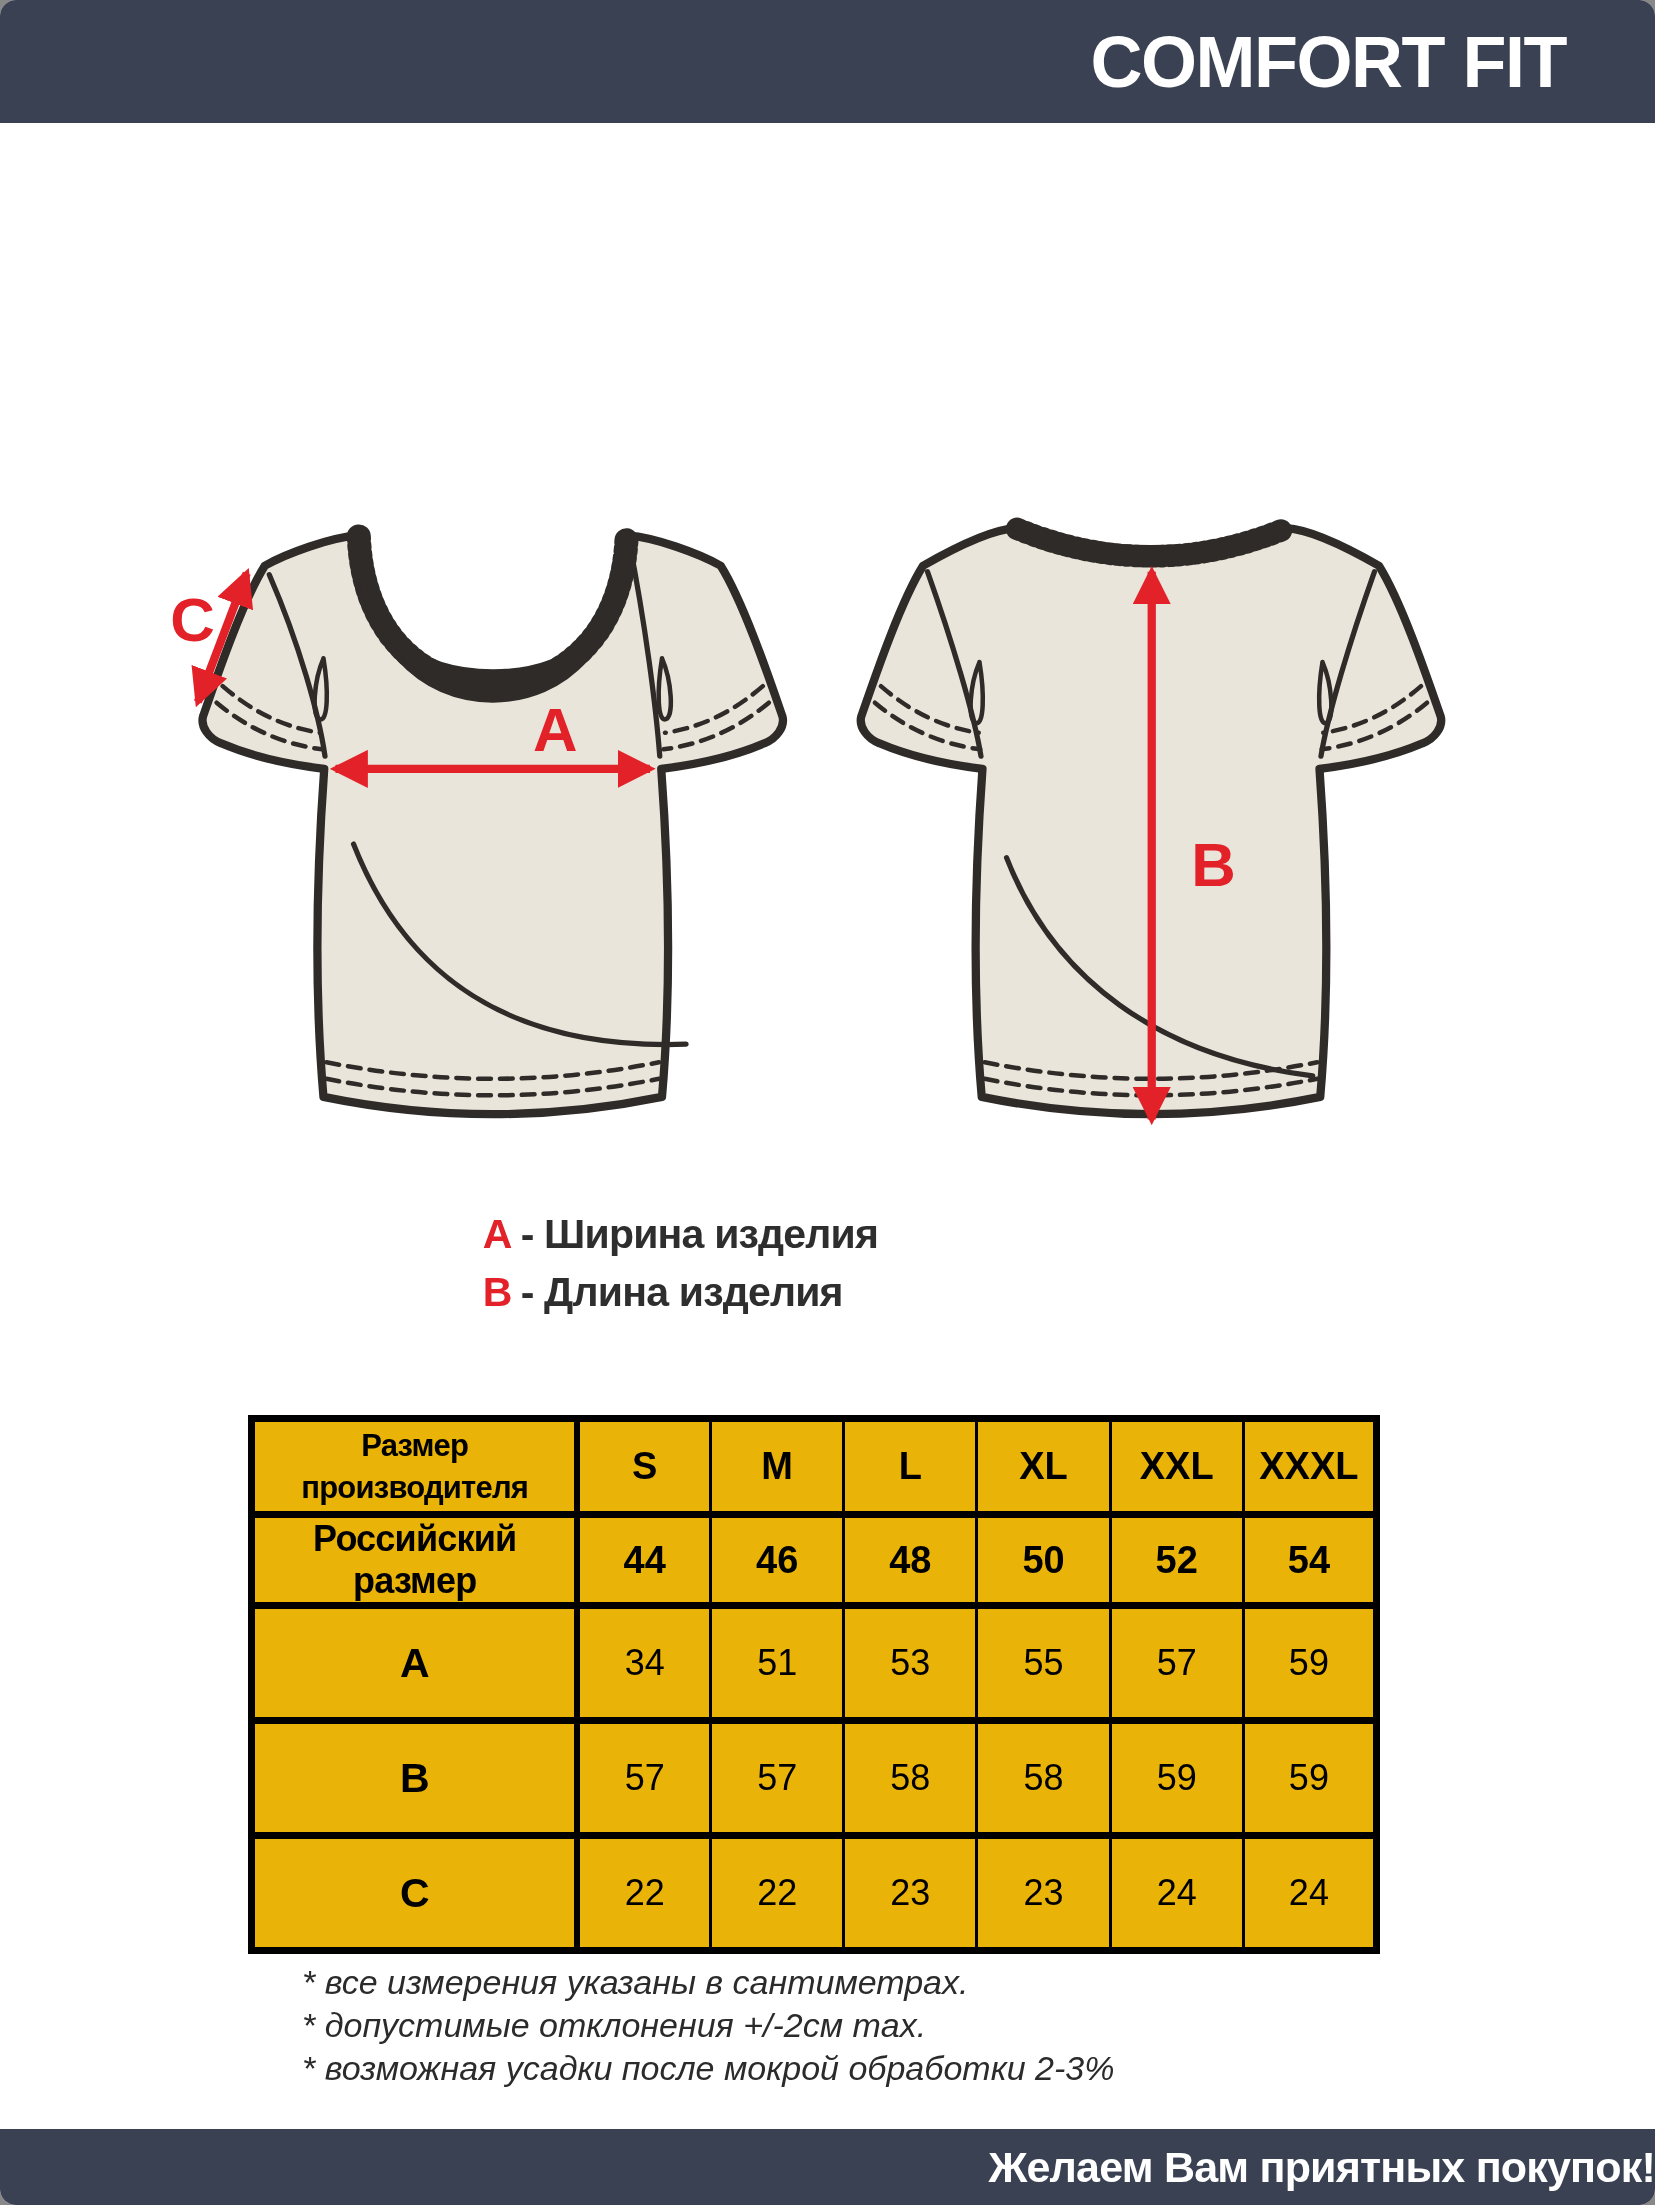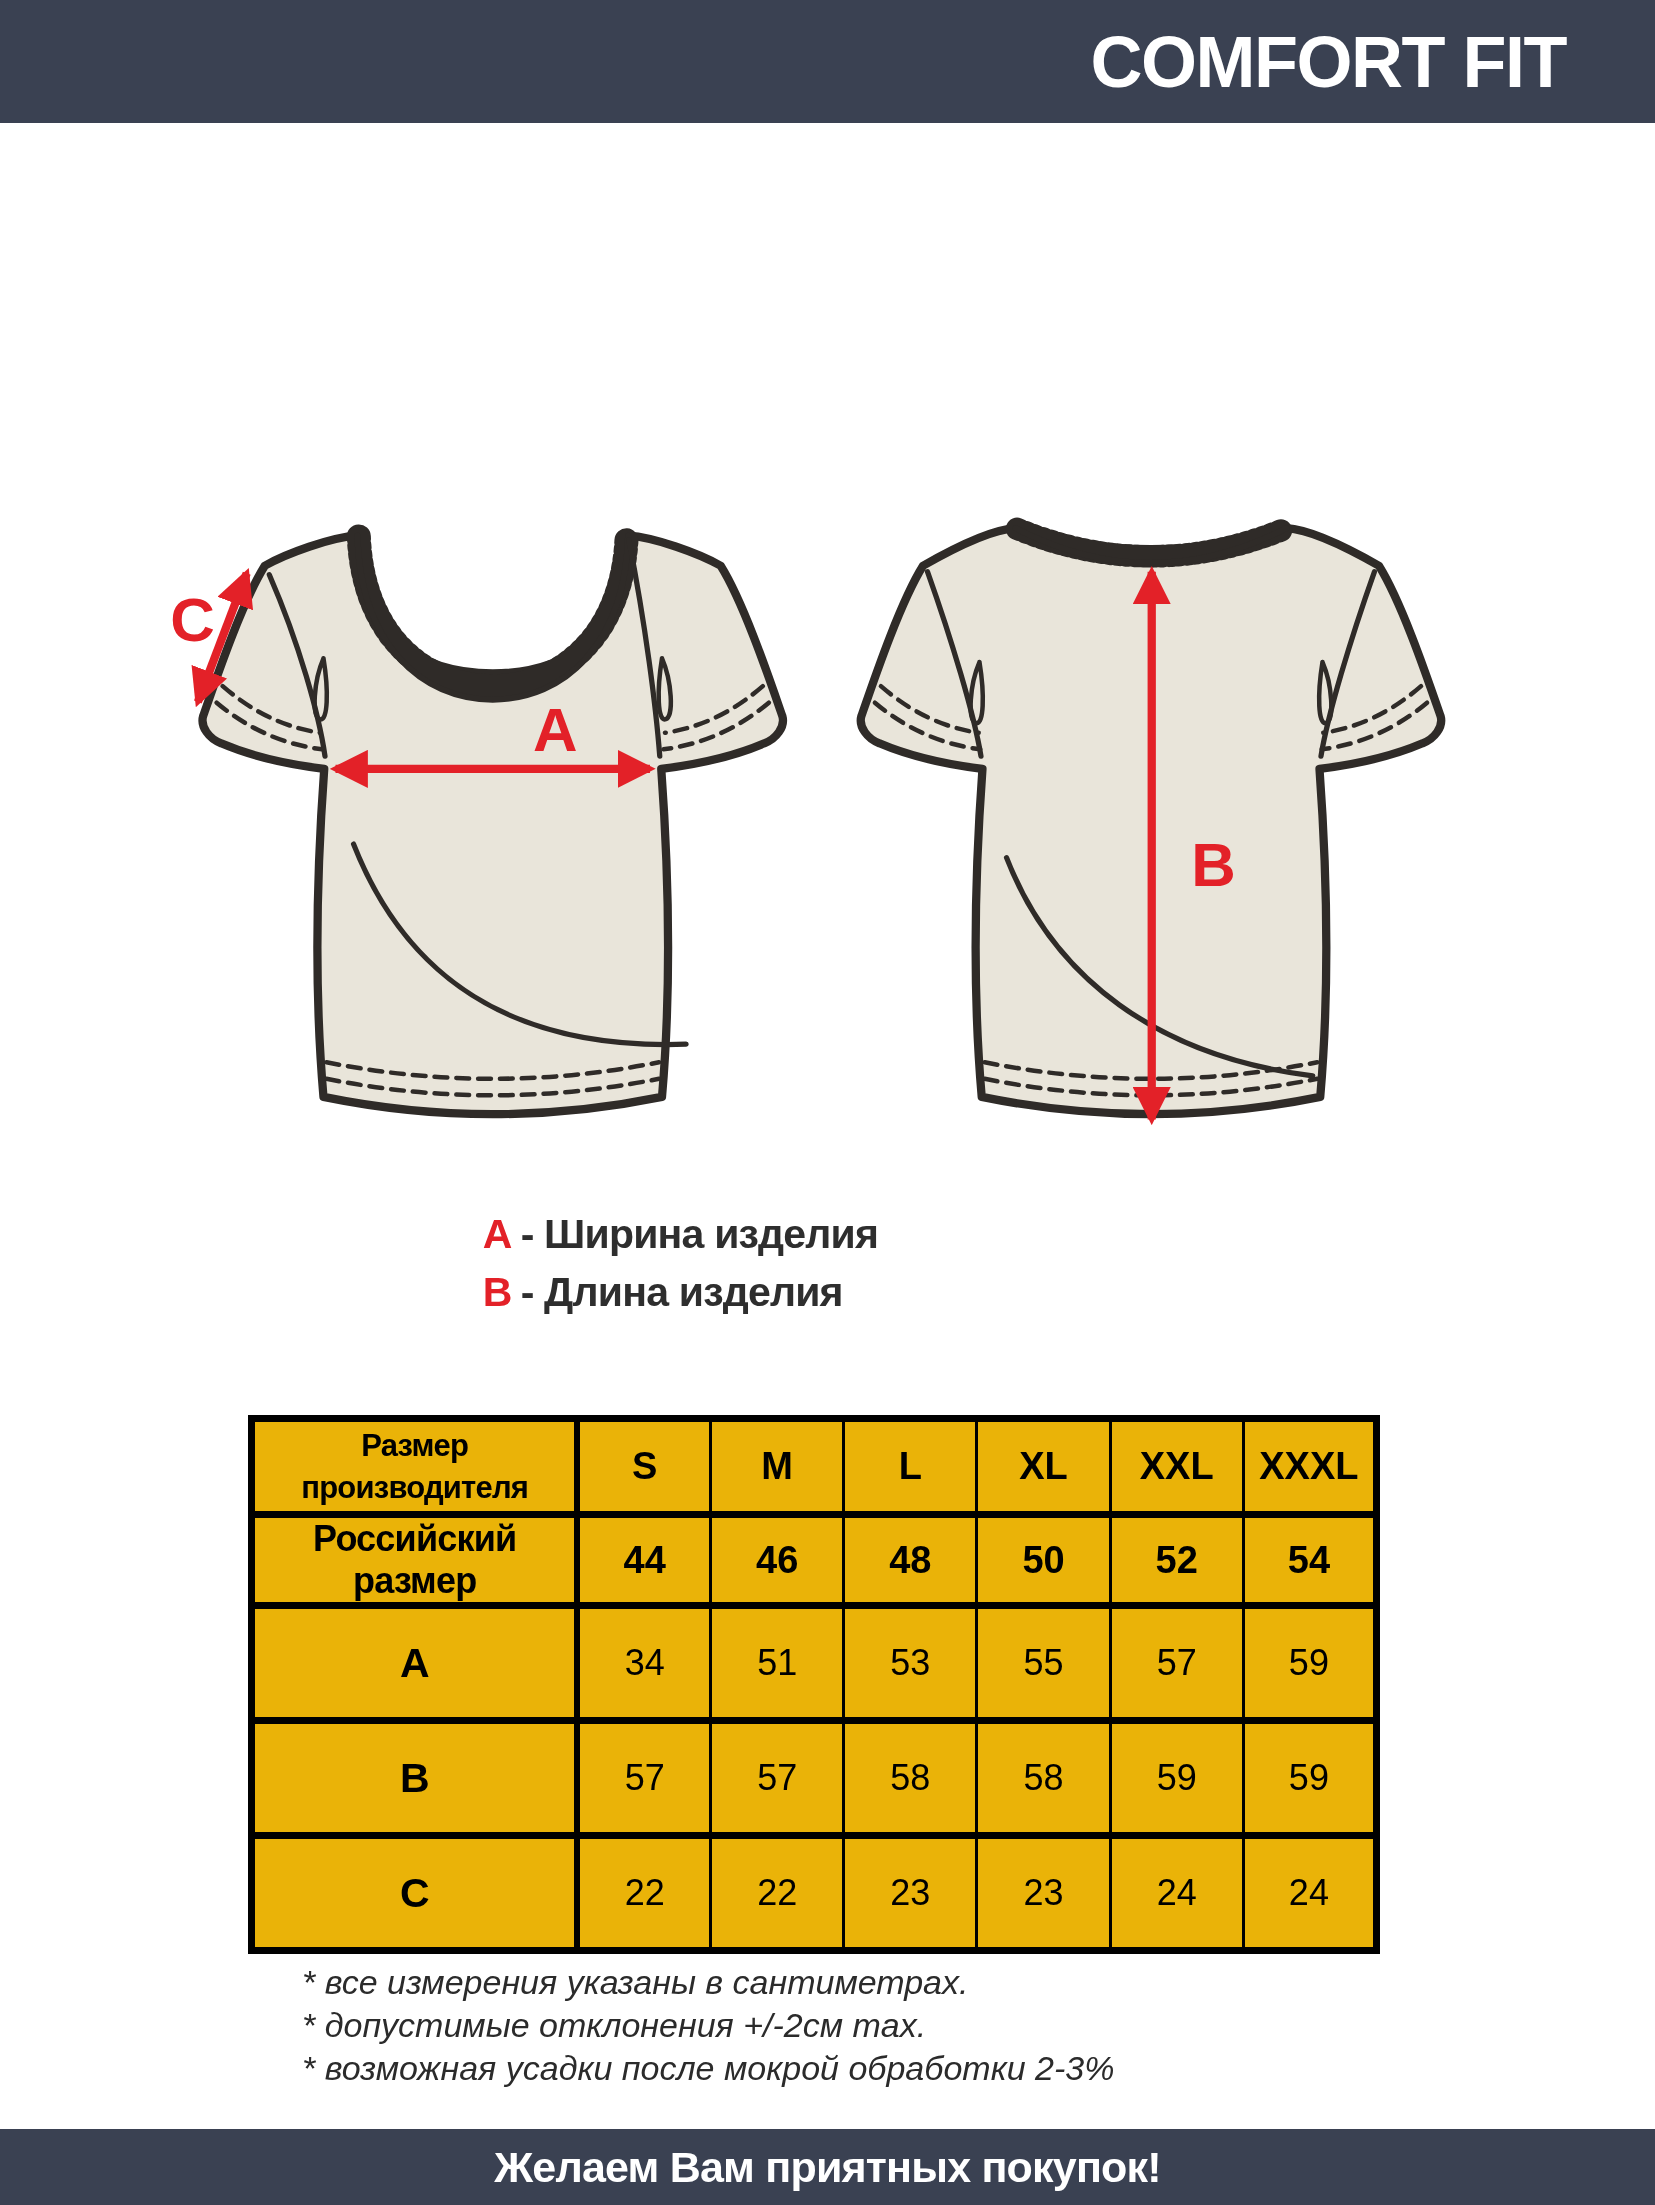--- a/index.html
+++ b/index.html
@@ -1,20 +1,21 @@
 <!DOCTYPE html>
 <html style="font-size:12px"><head>
 <meta charset="utf-8">
 <style>
   * { margin:0; padding:0; box-sizing:border-box; }
   body { background:#888; font-family:"Liberation Sans", sans-serif; }
   .page {
     position:relative; width:1655px; height:2205px;
     background:#ffffff; overflow:hidden; margin:0 auto;
     font-family:"Liberation Sans", sans-serif;
+    border-radius:16px;
   }
   
   .topbar {
     position:absolute; left:0; top:0; width:1655px; height:123px;
     background:#3a4152;
   }
   .topbar .brand {
     position:absolute; right:89px; top:0; height:123px; line-height:125px;
     color:#ffffff; font-size:72px; font-weight:bold; letter-spacing:-1.5px;
     white-space:nowrap;
@@ -61,21 +62,21 @@
   .abc-label { font-weight:bold; font-size:41px; color:#e32128; }
   .data-val  { font-weight:normal; font-size:36px; }
   
   .footnotes {
     position:absolute; left:302px; top:1961px;
     font-style:italic; font-size:34px; line-height:43px; color:#2b2b2b;
   }
   
   .bottombar {
     position:absolute; left:0; top:2129px; width:1655px; height:76px;
-    background:#3a4152; text-align:center;
+    background:#3a4152; text-align:right;
   }
   .bottombar .msg {
     color:#ffffff; font-weight:bold; font-size:43px; line-height:77px;
     letter-spacing:-0.8px; white-space:nowrap;
   }
 </style>
 </head>
 <body>
 
 <div class="page">

